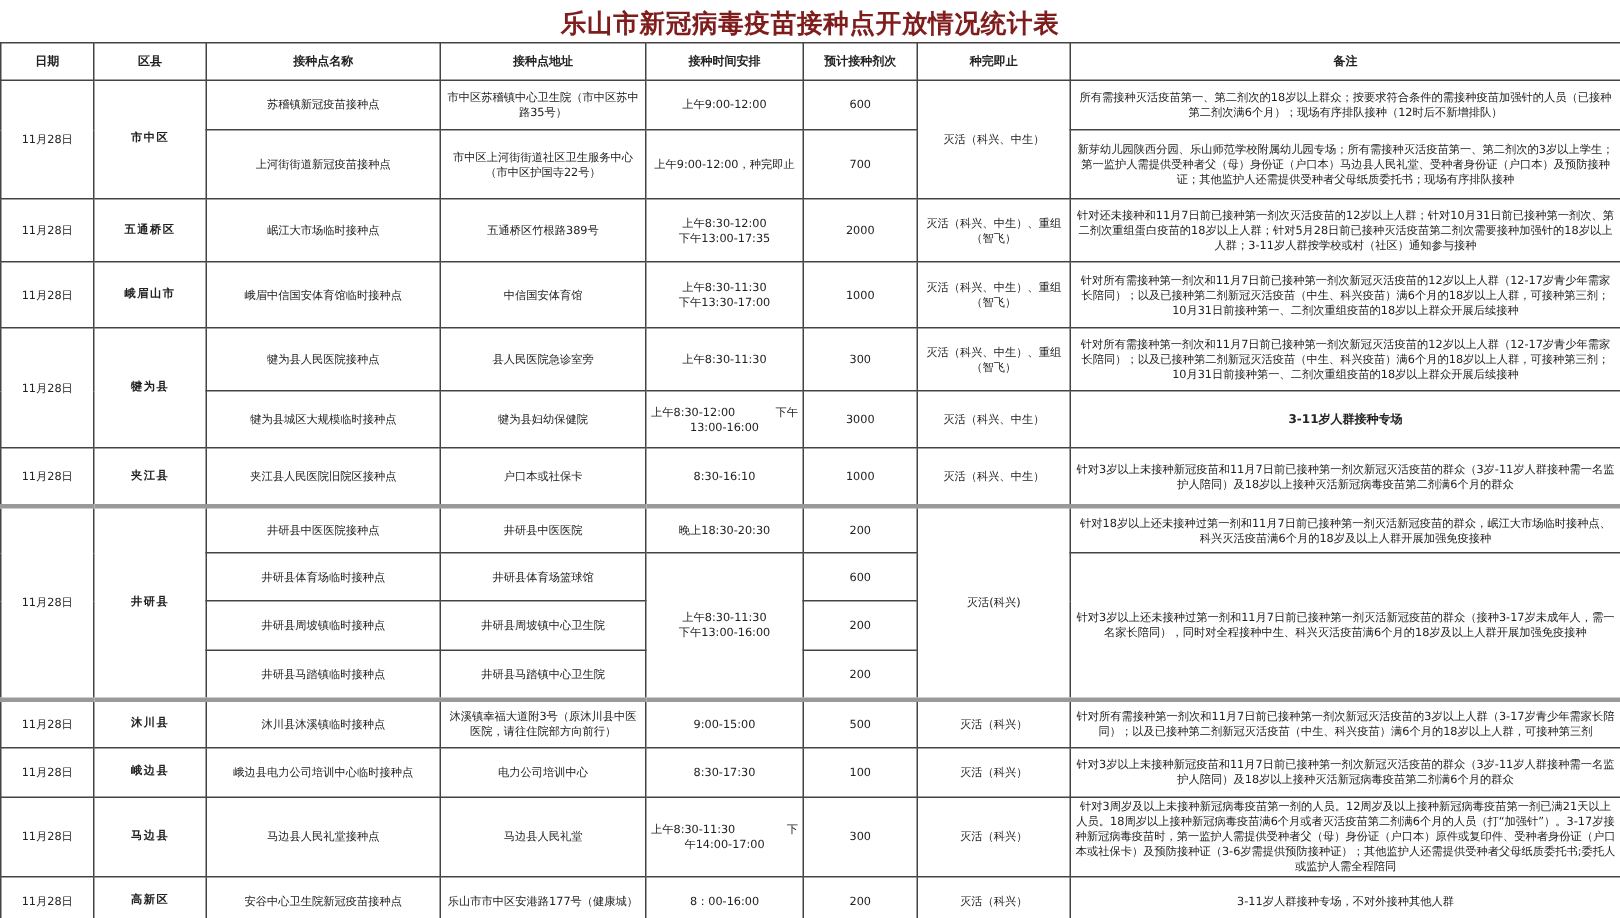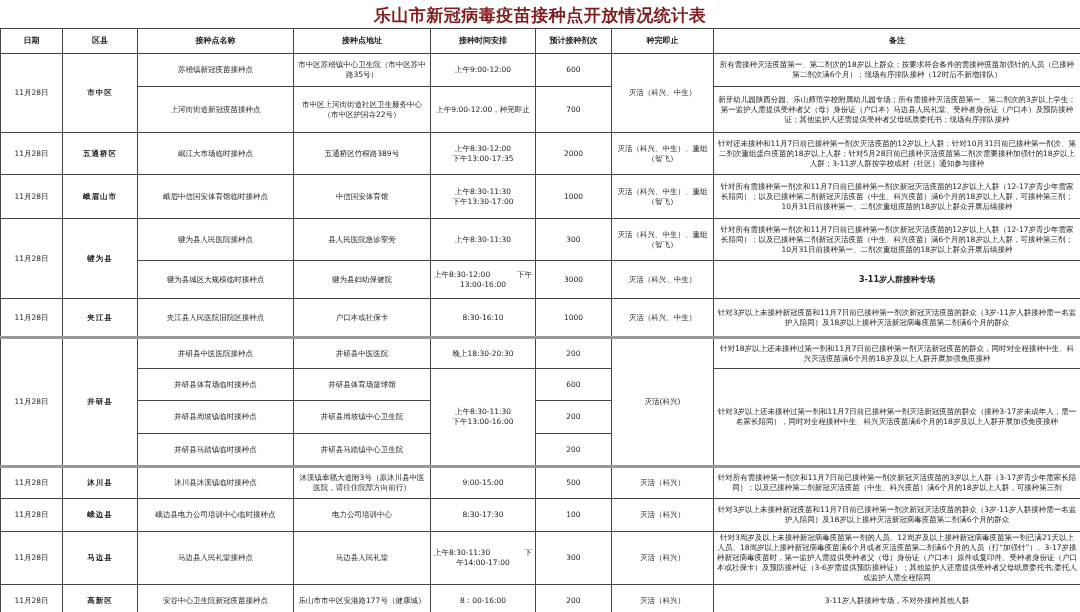--- a/index.html
+++ b/index.html
@@ -137,21 +137,21 @@
     </tr>
 
     <tr class="thick-top" style="height:31px">
       <td rowspan="4">11月28日</td>
       <td rowspan="4" class="county">井研县</td>
       <td>井研县中医医院接种点</td>
       <td>井研县中医医院</td>
       <td>晚上18:30-20:30</td>
       <td>200</td>
       <td rowspan="4">灭活(科兴)</td>
-      <td class="note">针对18岁以上还未接种过第一剂和11月7日前已接种第一剂灭活新冠疫苗的群众，同时对全程接种中生、科兴灭活疫苗满6个月的18岁及以上人群开展加强免疫接种</td>
+      <td class="note">针对18岁以上还未接种过第一剂和11月7日前已接种第一剂灭活新冠疫苗的群众，岷江大市场临时接种点、科兴灭活疫苗满6个月的18岁及以上人群开展加强免疫接种</td>
     </tr>
     <tr style="height:32px">
       <td>井研县体育场临时接种点</td>
       <td>井研县体育场篮球馆</td>
       <td rowspan="3">
         <div>上午8:30-11:30</div>
         <div>下午13:00-16:00</div>
       </td>
       <td>600</td>
       <td rowspan="3" class="note">针对3岁以上还未接种过第一剂和11月7日前已接种第一剂灭活新冠疫苗的群众（接种3-17岁未成年人，需一名家长陪同），同时对全程接种中生、科兴灭活疫苗满6个月的18岁及以上人群开展加强免疫接种</td>

